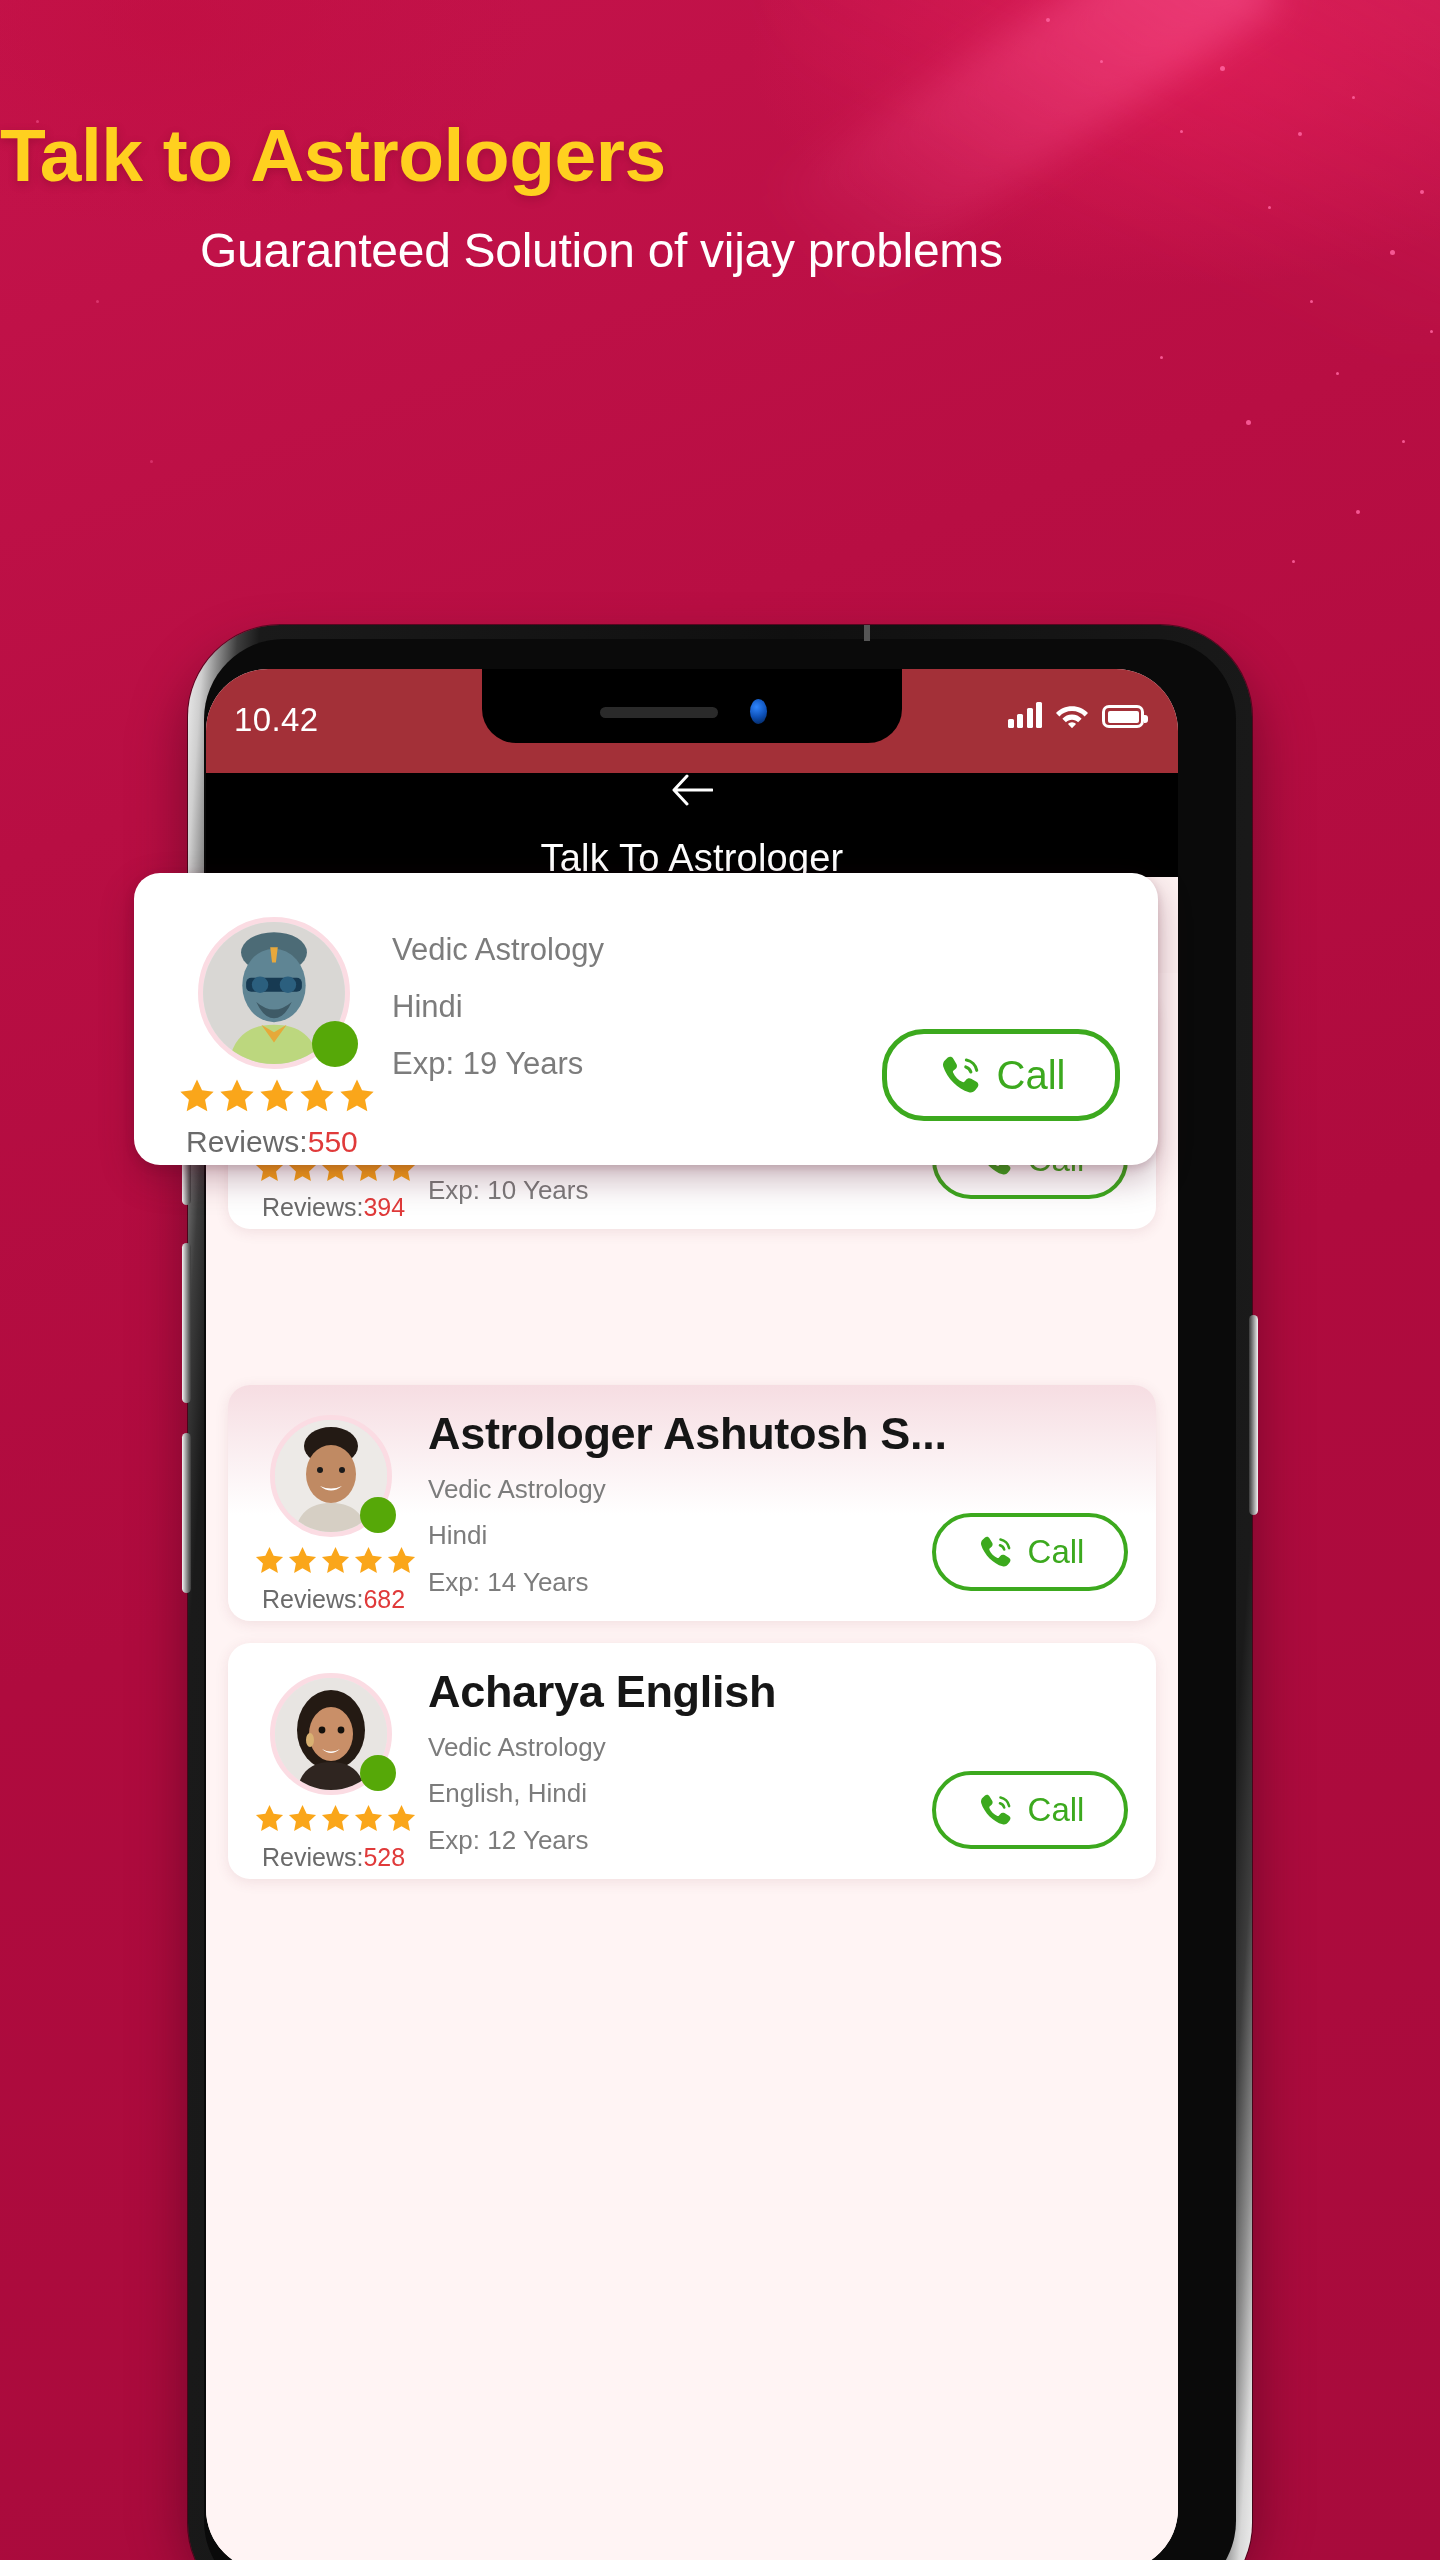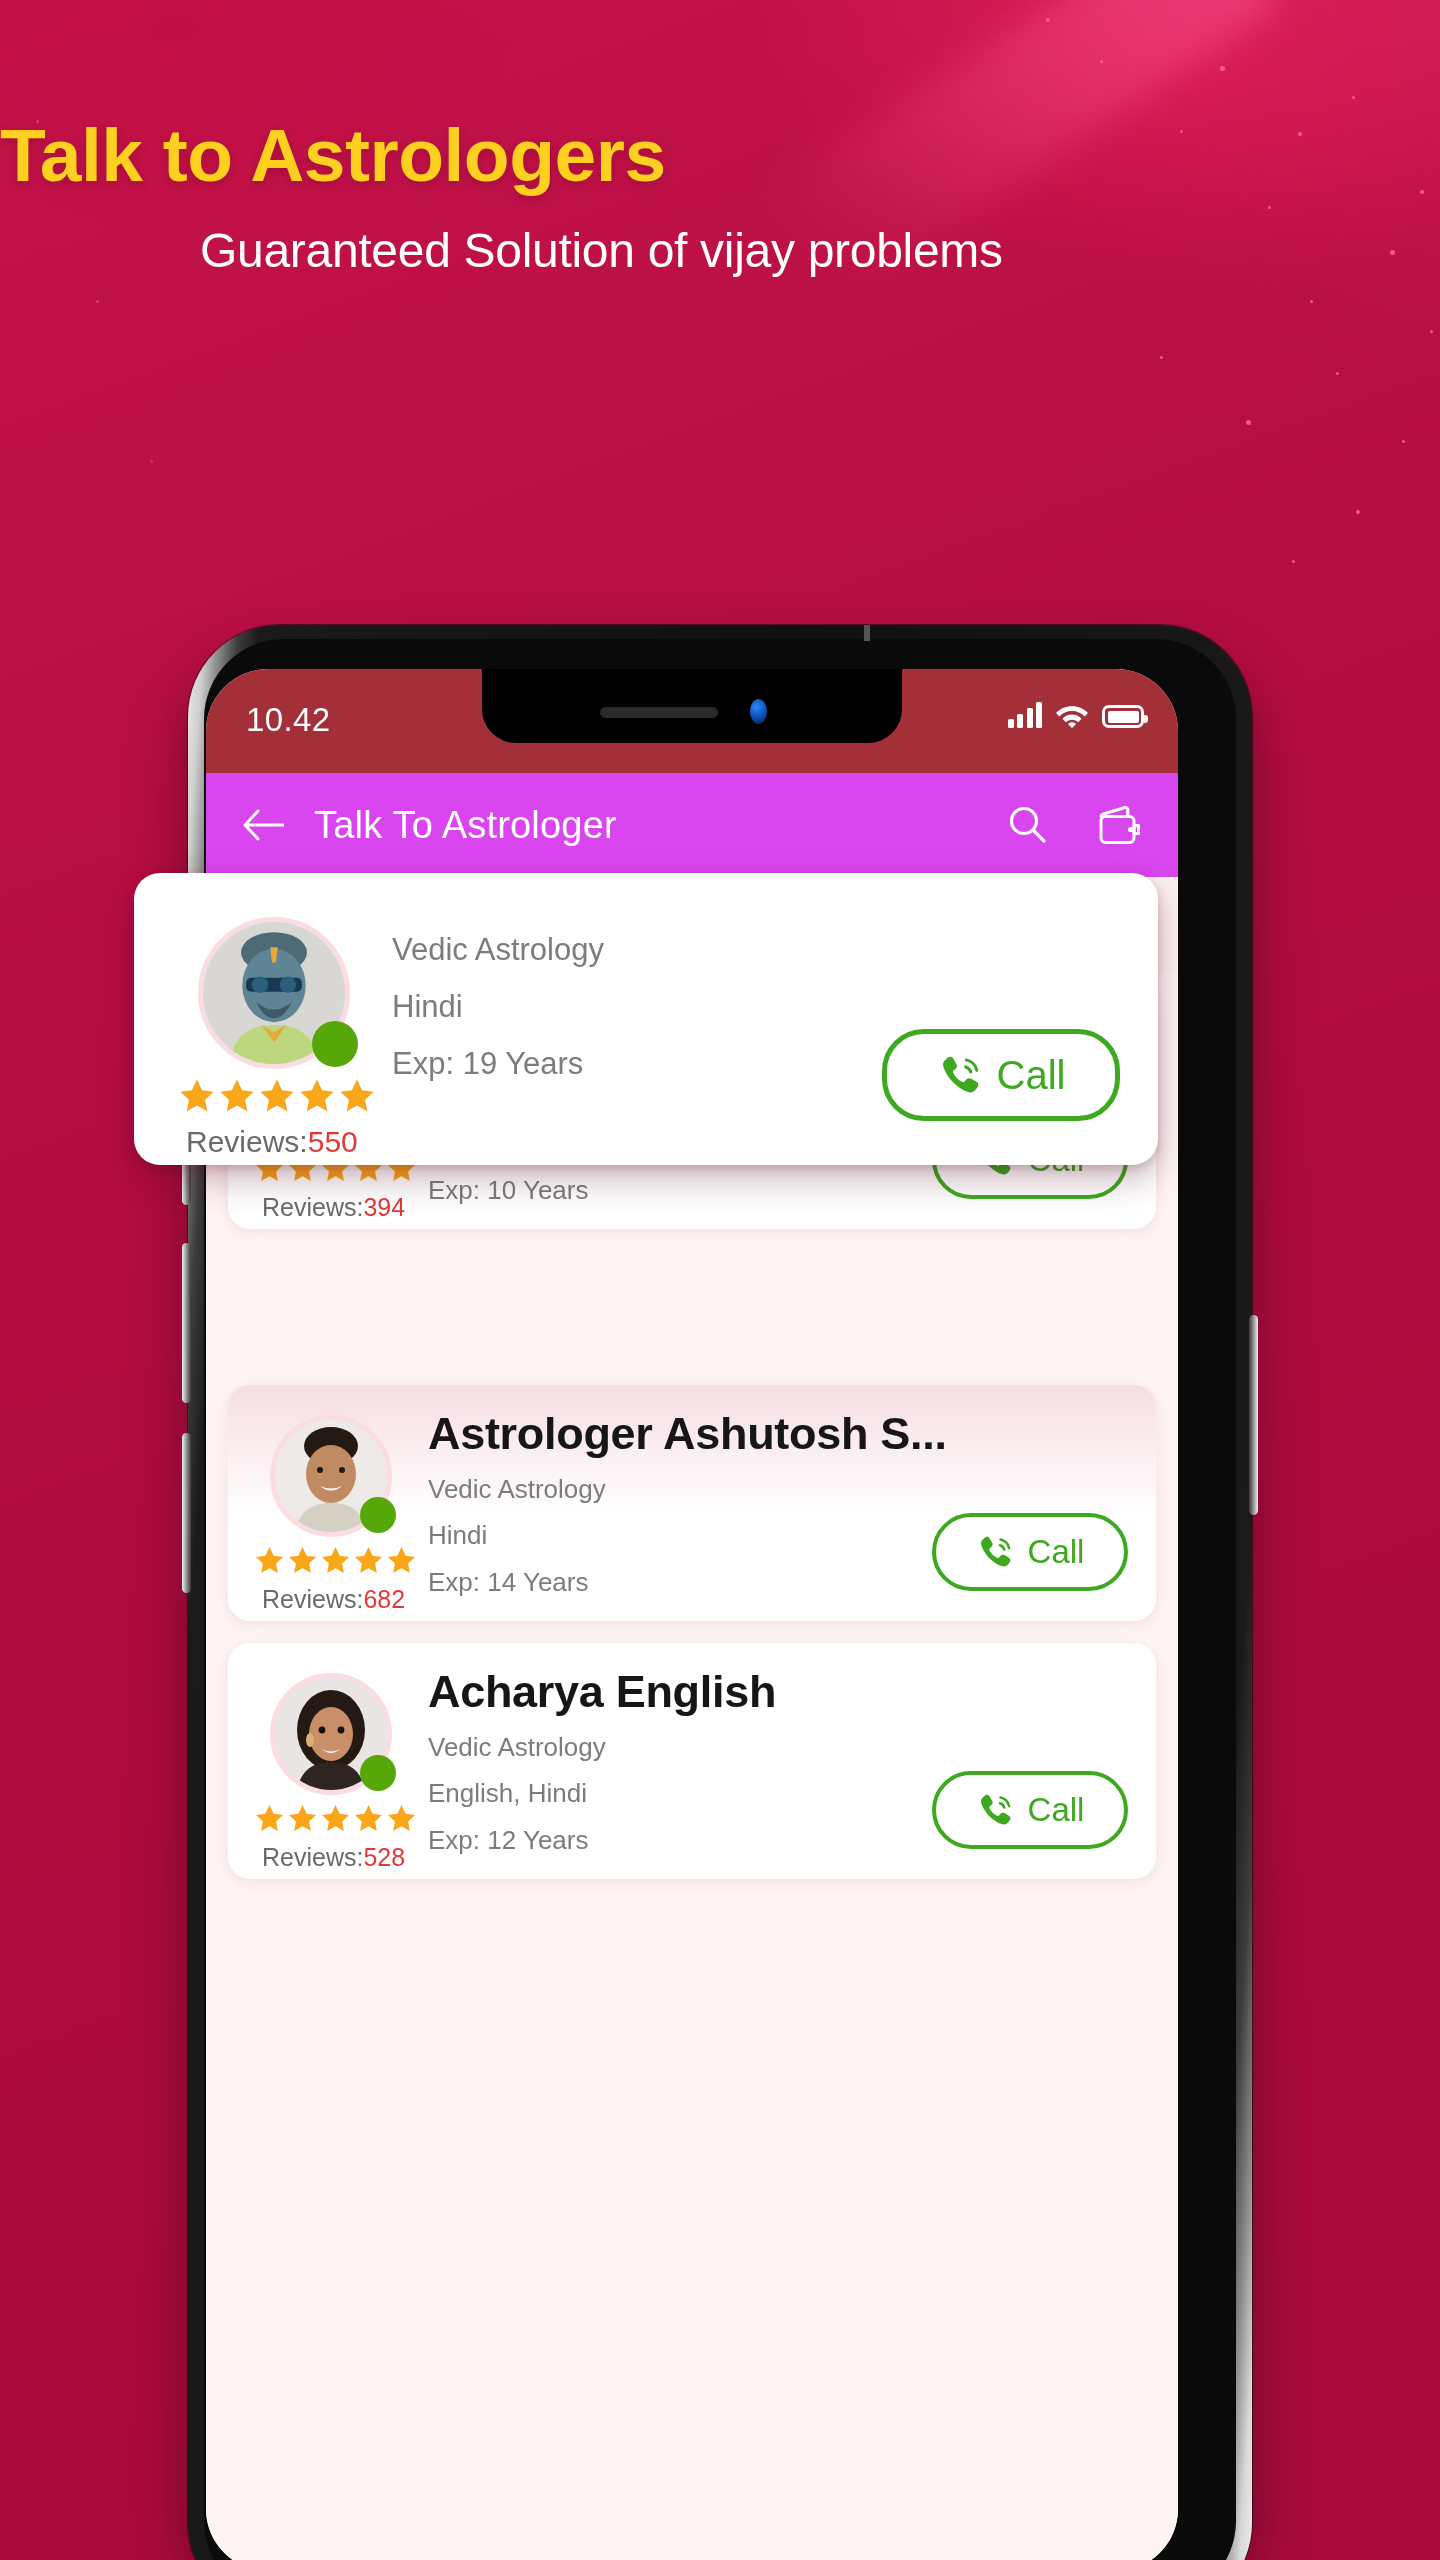--- a/index.html
+++ b/index.html
@@ -157,21 +157,21 @@
 
   
   .statusbar {
     position: relative;
     height: 104px;
     background: #A33038;
     color: #fff;
   }
   .status-time {
     position: absolute;
-    left: 40px; top: 32px;
+    left: 28px; top: 32px;
     font-size: 33px;
     font-weight: 400;
     letter-spacing: 0.4px;
     text-align: right;
   }
   .notch {
     position: absolute;
     left: 50%;
     transform: translateX(-50%);
     top: 0;
@@ -220,25 +220,26 @@
     right: -7px; top: 6.5px;
     width: 4px; height: 8px;
     background: #fff;
     border-radius: 0 3px 3px 0;
   }
   .batt i { display: block; width: 100%; height: 100%; background: #fff; border-radius: 2px; }
 
   
   .appbar {
     height: 104px;
-    background: #d946ef;
+    background: #000000;
     display: flex;
     align-items: center;
     padding: 0 36px;
     gap: 30px;
+    flex-direction: column;
   }
   .appbar-title {
     color: #fff;
     font-size: 38px;
     font-weight: 400;
     letter-spacing: 0.2px;
     flex: 1;
   }
   .ic { flex: none; display: block; }
 

